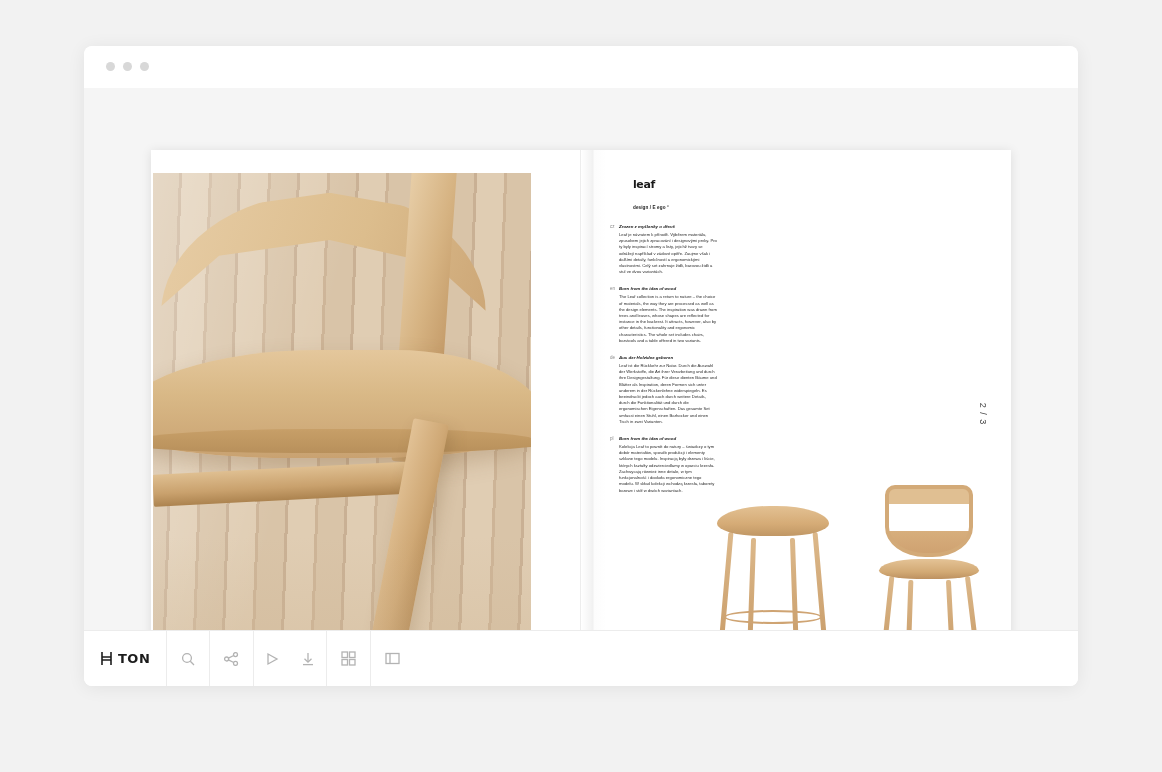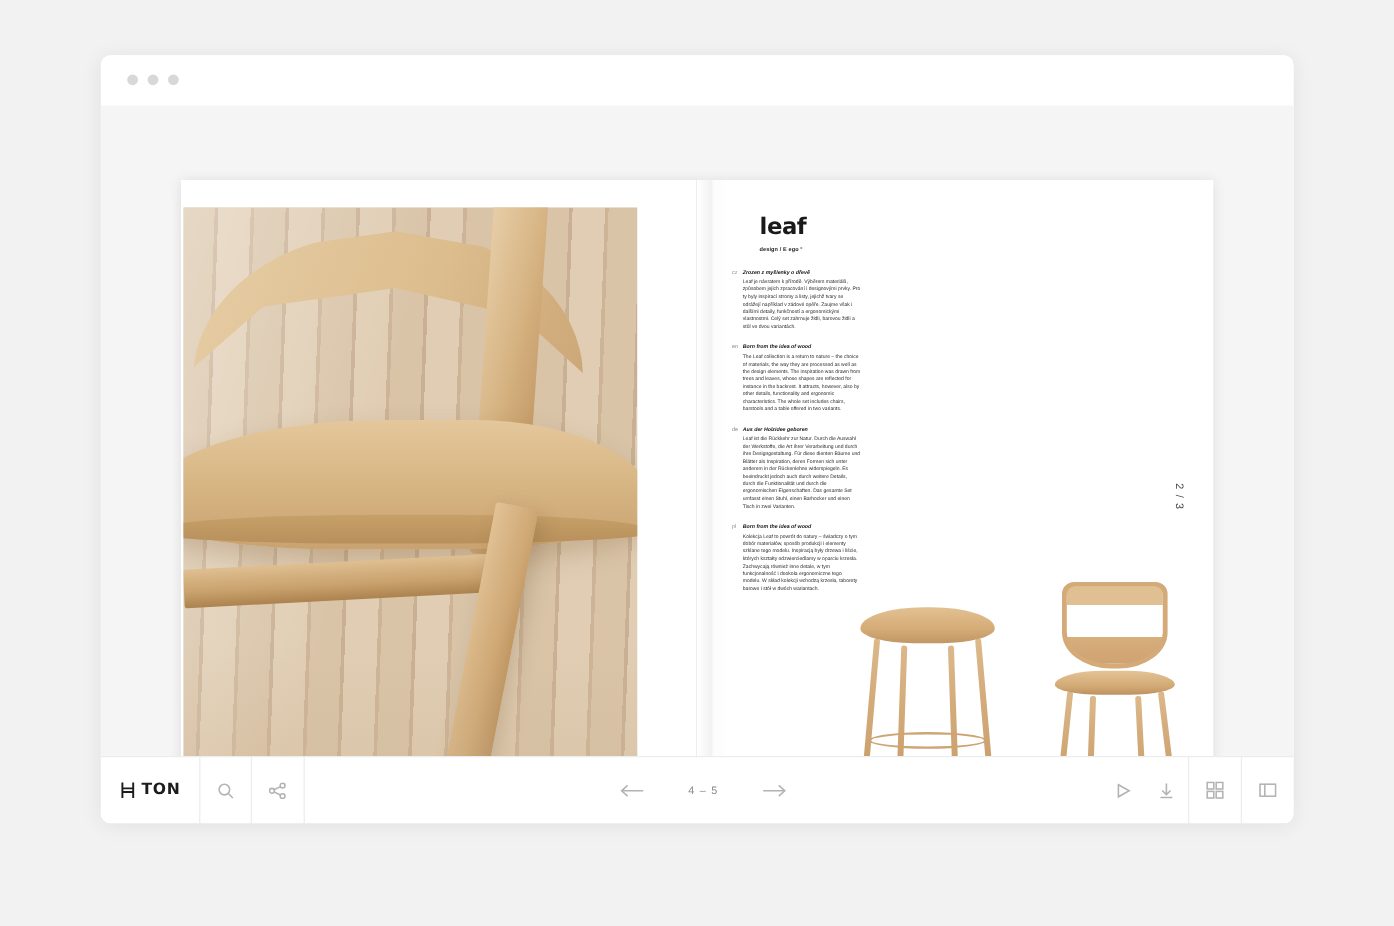--- a/index.html
+++ b/index.html
@@ -183,21 +183,21 @@
     left: 0; bottom: 0; width: 100%; height: 26%;
     background: linear-gradient(to bottom, rgba(210,186,152,0.0) 0%, rgba(205,180,146,0.35) 100%);
   }
 
   
   .page.right { padding: 0; }
   .brand-title {
     position: absolute;
     left: 52px;
     top: 28px;
-    font-size: 19px;
+    font-size: 11px;
     font-weight: 700;
     letter-spacing: -0.4px;
     color: #1a1a1a;
     font-family: "DejaVu Sans", sans-serif;
   }
   .brand-sub {
     position: absolute;
     left: 52px;
     top: 55px;
     font-size: 4.6px;
@@ -482,35 +482,20 @@
             <circle cx="11.5" cy="2.6" r="2"></circle>
               <circle cx="11.5" cy="11.4" r="2"></circle>
               <circle cx="2.6" cy="7" r="2"></circle>
             <line x1="4.4" y1="6.1" x2="9.7" y2="3.5"></line>
               <line x1="4.4" y1="7.9" x2="9.7" y2="10.5"></line>
           </svg>
         </span>
       </div>
     </div>
 
-    <div class="tb-center">
-      <span>
-        <svg class="icon-svg" width="20" height="12" viewBox="0 0 20 12">
-          <line x1="1" y1="6" x2="19" y2="6"></line>
-            <polyline points="6,1.5 1,6 6,10.5"></polyline>
-        </svg>
-      </span>
-      <span class="pagelabel">4 – 5</span>
-      <span>
-        <svg class="icon-svg" width="20" height="12" viewBox="0 0 20 12">
-          <line x1="1" y1="6" x2="19" y2="6"></line>
-            <polyline points="14,1.5 19,6 14,10.5"></polyline>
-        </svg>
-      </span>
-    </div>
 
     <div class="tb-right">
       <div class="tb-cell plain">
         <span>
           <svg class="icon-svg" width="14" height="14" viewBox="0 0 14 14">
             <polygon points="3,2 12,7 3,12" stroke="#b3b3b3"></polygon>
           </svg>
         </span>
       </div>
       <div class="tb-cell plain">

